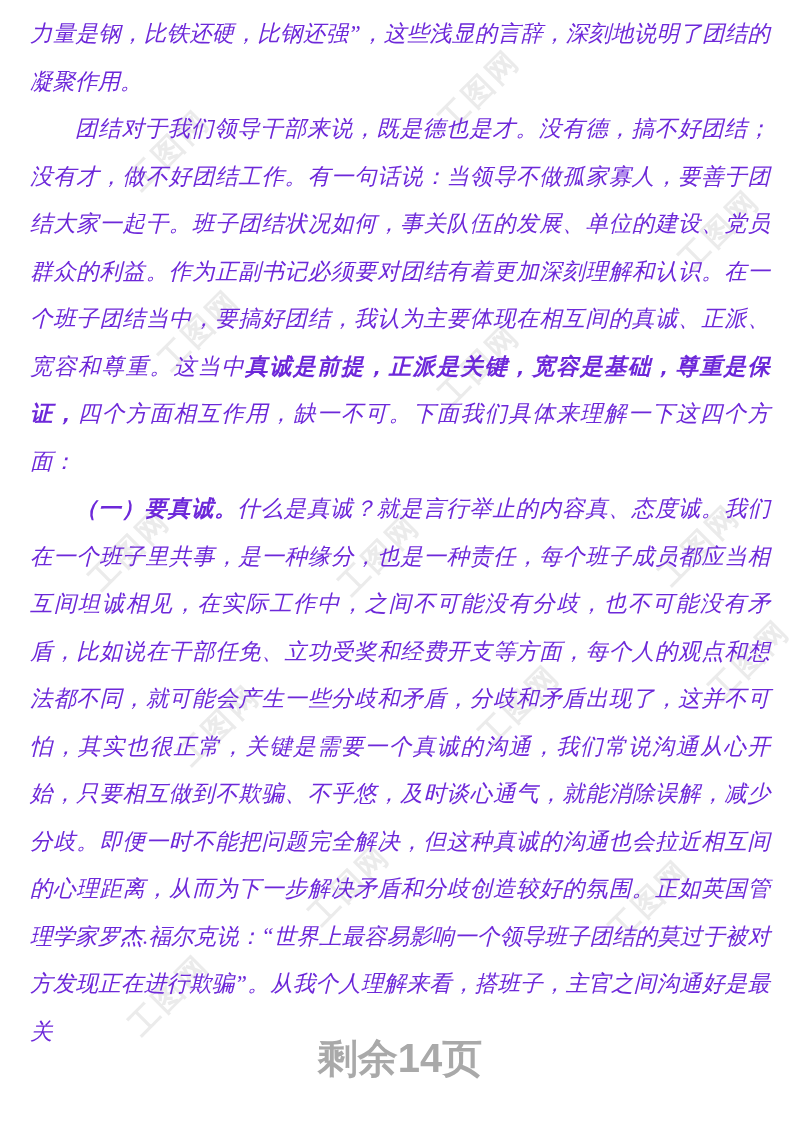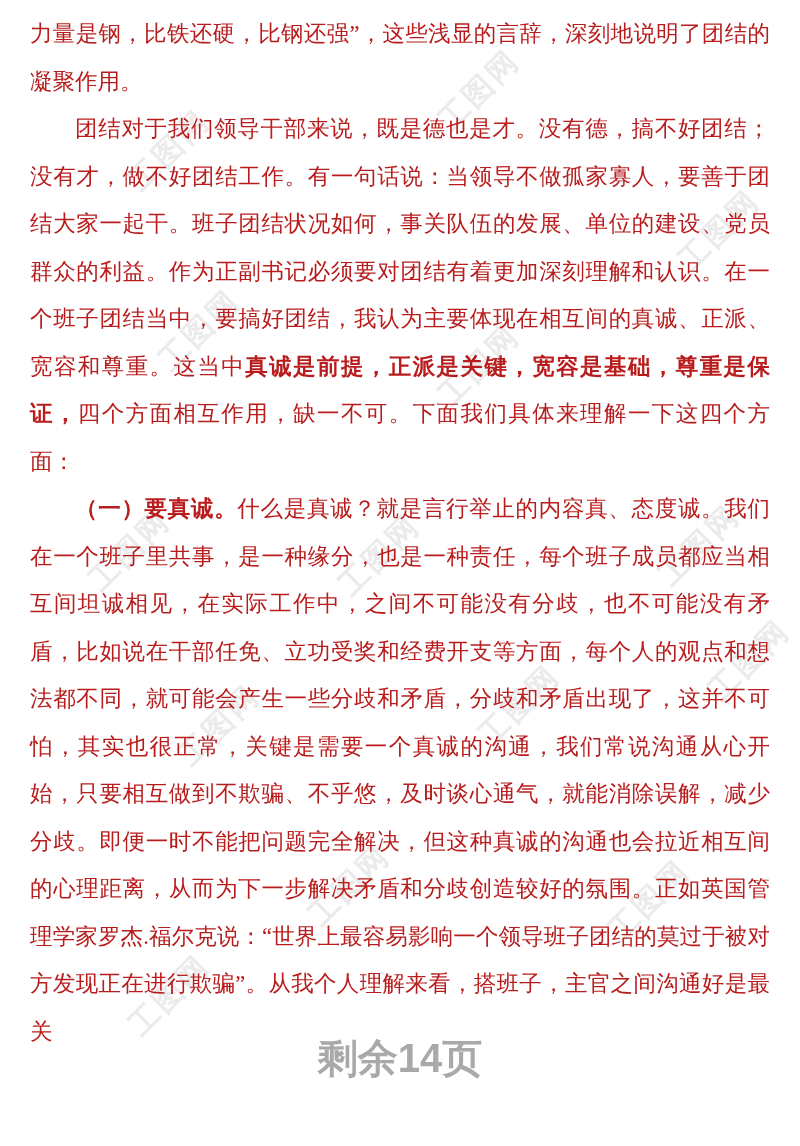--- a/index.html
+++ b/index.html
@@ -89,21 +89,21 @@
       <span style="left: 330px; top: 535px; color: rgb(233, 233, 233);">工图网</span>
       <span style="left: 650px; top: 525px; color: rgb(233, 233, 233);">工图网</span>
       <span style="left: 170px; top: 705px; color: rgb(233, 233, 233);">工图网</span>
       <span style="left: 470px; top: 685px; color: rgb(233, 233, 233);">工图网</span>
       <span style="left: 700px; top: 640px; color: rgb(233, 233, 233);">工图网</span>
       <span style="left: 300px; top: 865px; color: rgb(233, 233, 233);">工图网</span>
       <span style="left: 600px; top: 880px; color: rgb(233, 233, 233);">工图网</span>
       <span style="left: 120px; top: 975px; color: rgb(233, 233, 233);">工图网</span>
     </div>
 
-  <div class="doc-body" style="color: #b91c1c;">
+  <div class="doc-body" style="color: #6d28d9; font-style: italic;">
       <p class="para"><span class="seg">力量是钢，比铁还硬，比钢还强”，这些浅显的言辞，深刻地说明了团结的凝聚作用。</span></p>
       <p class="para indent"><span class="seg">团结对于我们领导干部来说，既是德也是才。没有德，搞不好团结；没有才，做不好团结工作。有一句话说：当领导不做孤家寡人，要善于团结大家一起干。班子团结状况如何，事关队伍的发展、单位的建设、党员群众的利益。作为正副书记必须要对团结有着更加深刻理解和认识。在一个班子团结当中，要搞好团结，我认为主要体现在相互间的真诚、正派、宽容和尊重。这当中</span><span class="seg bold">真诚是前提，正派是关键，宽容是基础，尊重是保证，</span><span class="seg">四个方面相互作用，缺一不可。下面我们具体来理解一下这四个方面：</span></p>
       <p class="para indent"><span class="seg bold">（一）要真诚。</span><span class="seg">什么是真诚？就是言行举止的内容真、态度诚。我们在一个班子里共事，是一种缘分，也是一种责任，每个班子成员都应当相互间坦诚相见，在实际工作中，之间不可能没有分歧，也不可能没有矛盾，比如说在干部任免、立功受奖和经费开支等方面，每个人的观点和想法都不同，就可能会产生一些分歧和矛盾，分歧和矛盾出现了，这并不可怕，其实也很正常，关键是需要一个真诚的沟通，我们常说沟通从心开始，只要相互做到不欺骗、不乎悠，及时谈心通气，就能消除误解，减少分歧。即便一时不能把问题完全解决，但这种真诚的沟通也会拉近相互间的心理距离，从而为下一步解决矛盾和分歧创造较好的氛围。正如英国管理学家罗杰.福尔克说：“世界上最容易影响一个领导班子团结的莫过于被对方发现正在进行欺骗”。从我个人理解来看，搭班子，主官之间沟通好是最关</span></p>
     </div>
 
   <div class="footer" style="color: rgb(169, 169, 169);">
     <span>剩余14页</span>
   </div>
 
 </div>

